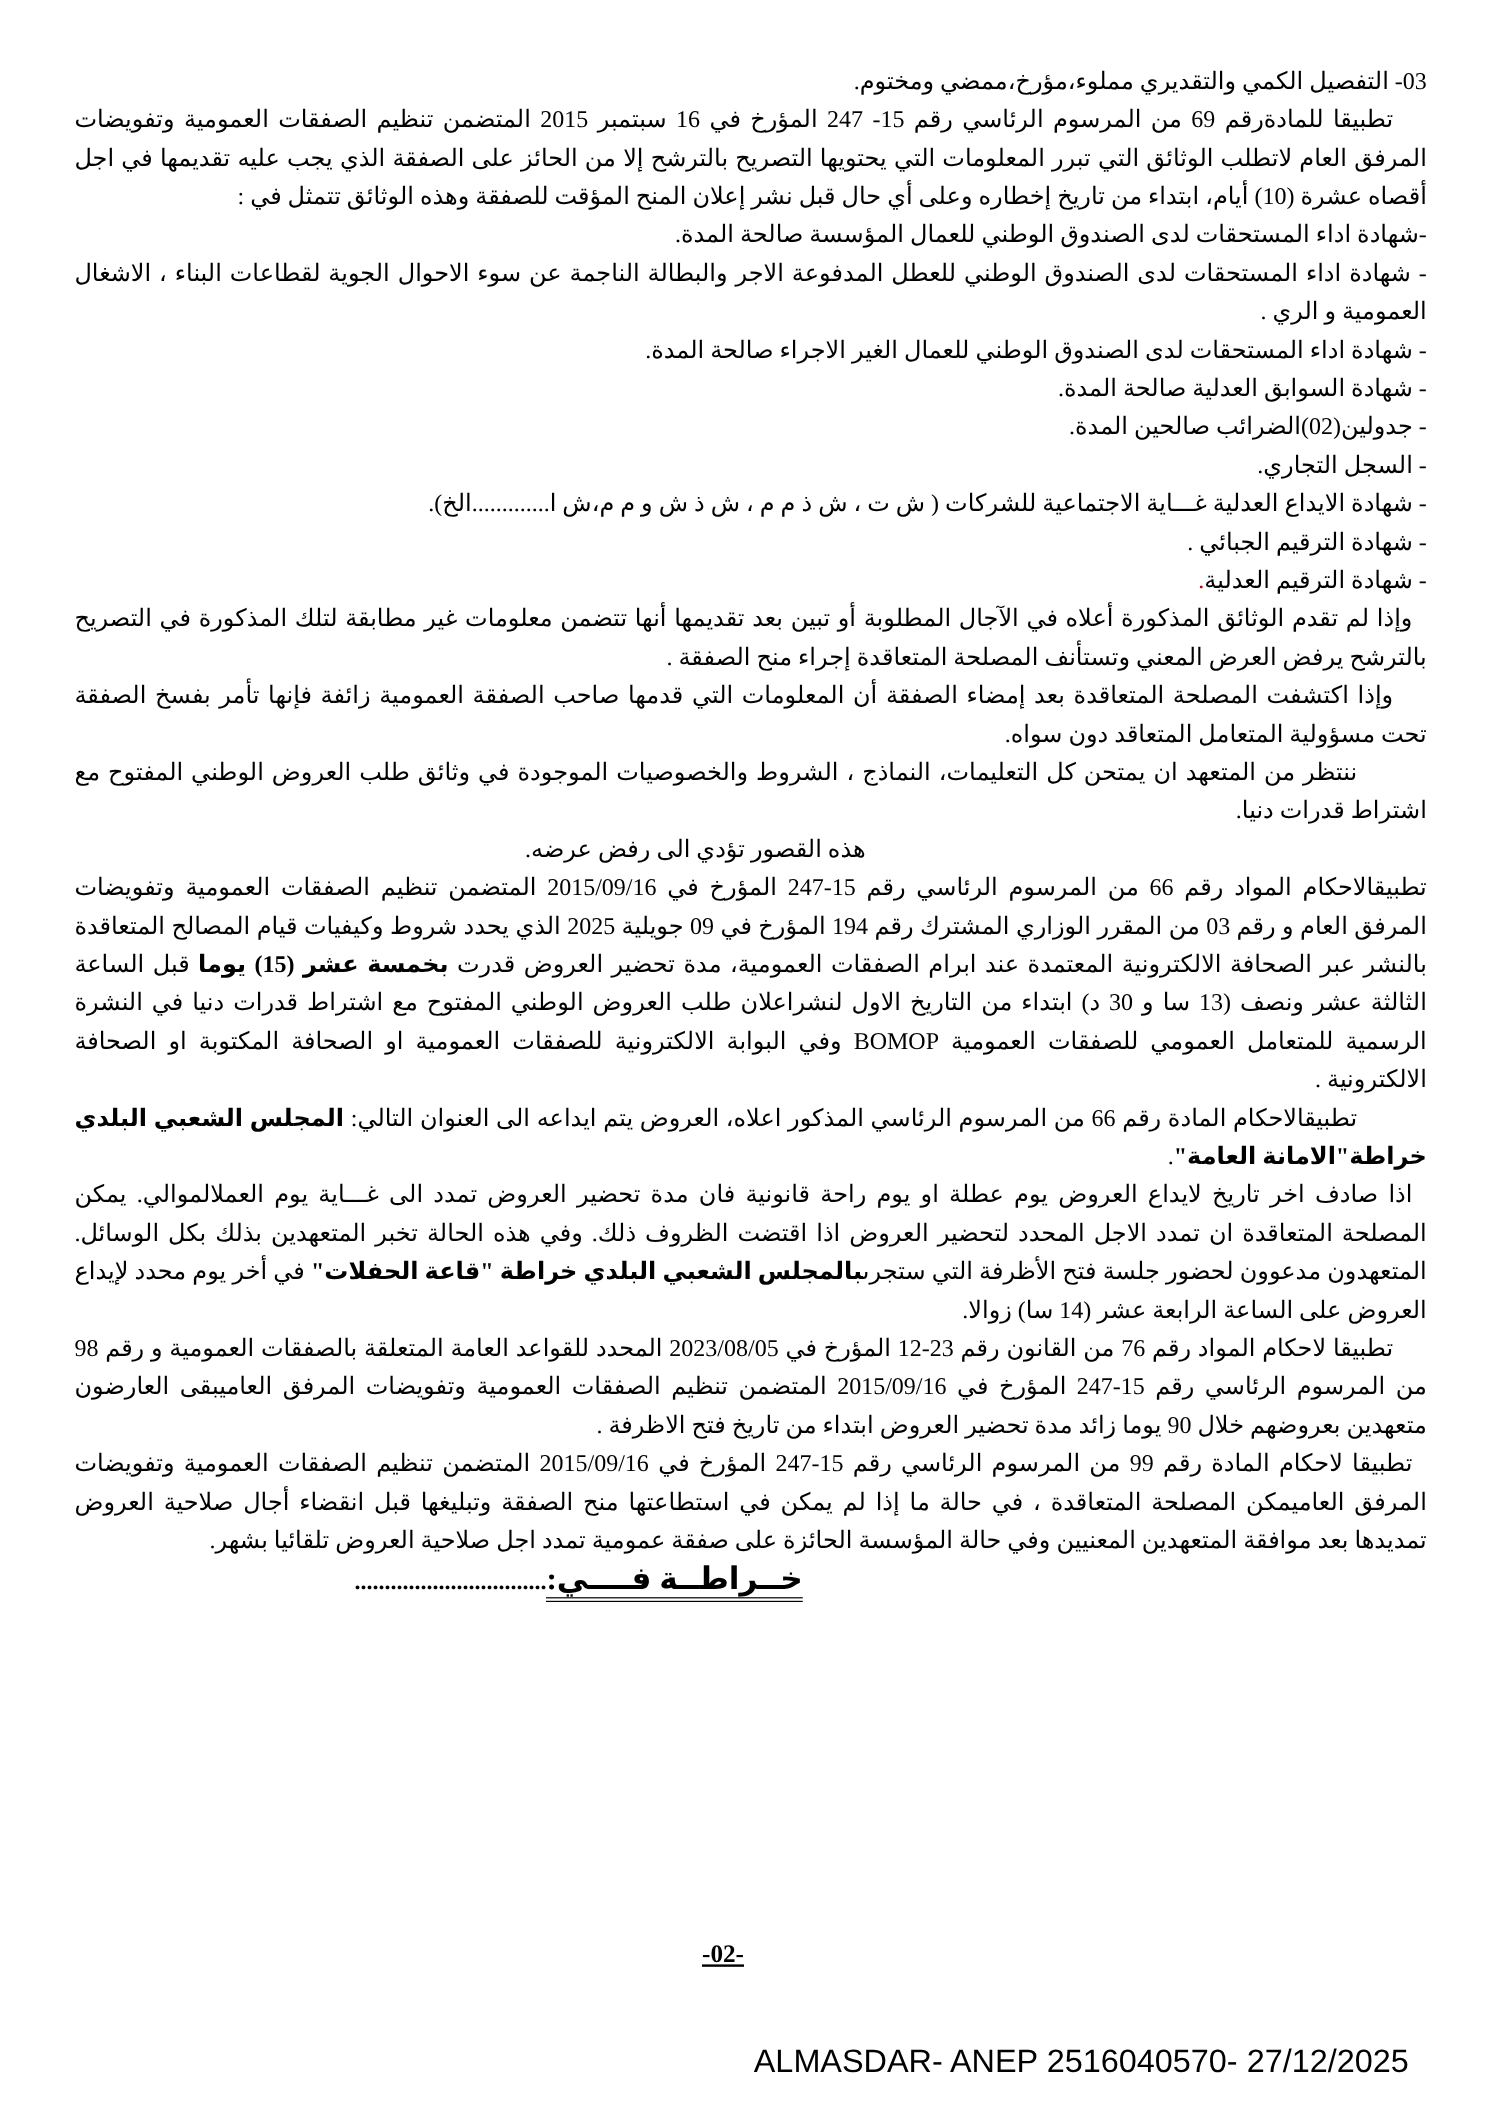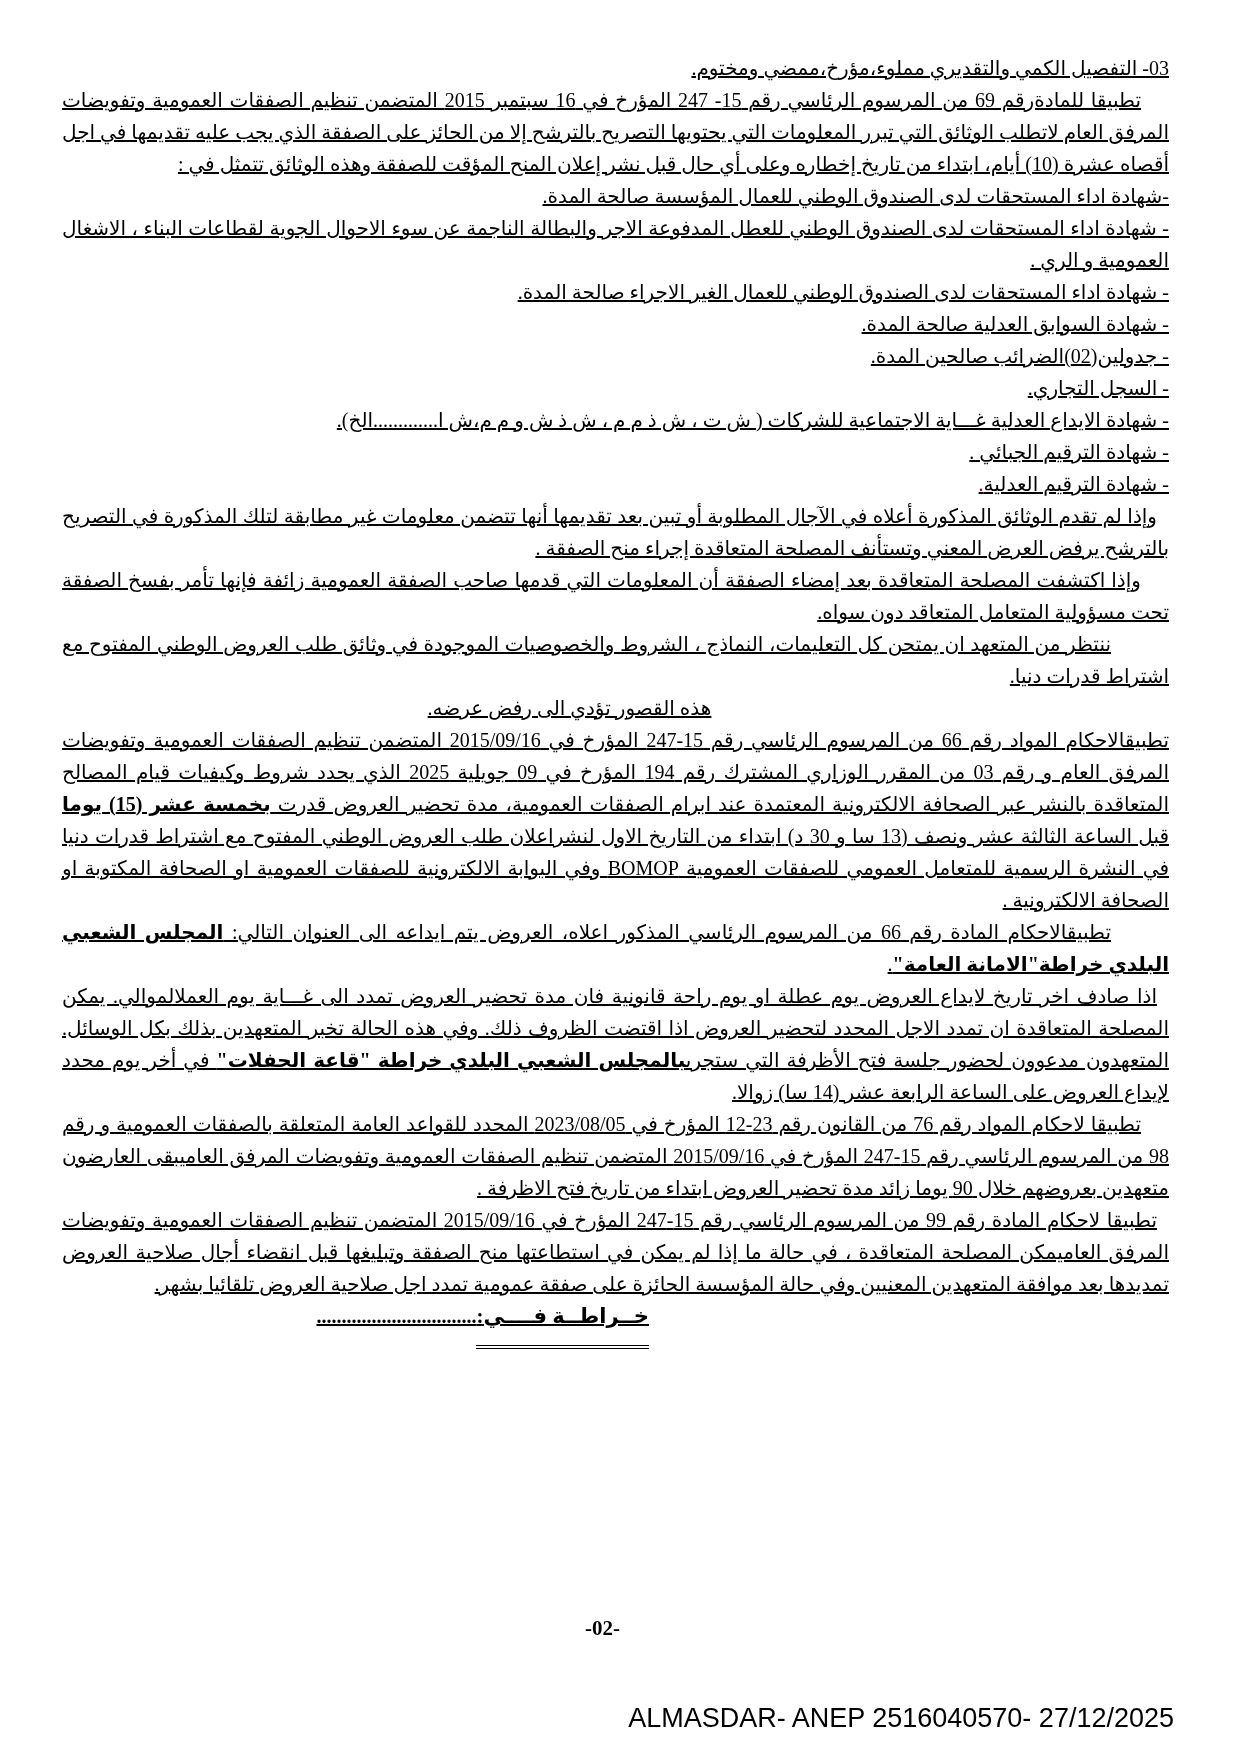--- a/index.html
+++ b/index.html
@@ -2,46 +2,46 @@
 <html lang="ar"><head>
 <meta charset="utf-8">
 <style>
   html,body{margin:0;padding:0;}
   body{
     width:1241px;height:1755px;position:relative;background:#ffffff;
     font-family:"Liberation Serif","DejaVu Sans",serif;color:#000;
     overflow:hidden;
   }
   .doc{
-    position:absolute;top:52px;right:72px;left:62px;
+    position:absolute;top:52px;right:52px;left:62px;
     direction:rtl;text-align:justify;
-    font-size:20px;line-height:32px;text-decoration:underline;
+    font-size:20px;line-height:32px;
   }
   .doc p{margin:0;}
   .heading-line{text-align:right;}
   .indent-sm{text-indent:12px;}
   .indent-md{text-indent:28px;}
   .indent-lg{text-indent:58px;}
   .cert-line{text-align:justify;}
   .short-line{text-align:center;padding-left:0;padding-right:92px;}
   .mid-gap{margin-top:16px;}
   b,.bold{font-weight:bold;}
   .red-dot{color:#c00000;}
   .sig-row{margin-top:14px;padding-right:520px;white-space:nowrap;}
   .sig-place{
-    font-weight:bold;font-size:21px;
-    border-bottom:4px double #000;padding-bottom:17px;margin-top:41px;
+    font-weight:bold;font-size:26px;
+    border-bottom:4px double #000;padding-bottom:1px;margin-top:41px;
   }
   .sig-dots{font-weight:bold;letter-spacing:0.5px;}
   .page-num{
     position:absolute;top:1616px;left:0;width:100%;
     text-align:center;font-weight:bold;font-size:21px;
     font-family:"Liberation Serif","DejaVu Serif",serif;
   }
-  .page-num span{position:relative;left:-18px;}
+  .page-num span{position:relative;left:-18px;text-decoration:underline;}
   .anep-footer{
     position:absolute;top:1703px;left:0;width:100%;text-align:right;
     font-family:"Liberation Sans","DejaVu Sans",sans-serif;font-size:27px;
   }
   .anep-footer span{position:relative;left:-67px;}
 </style>
 </head>
 <body>
 
 <div class="doc">

